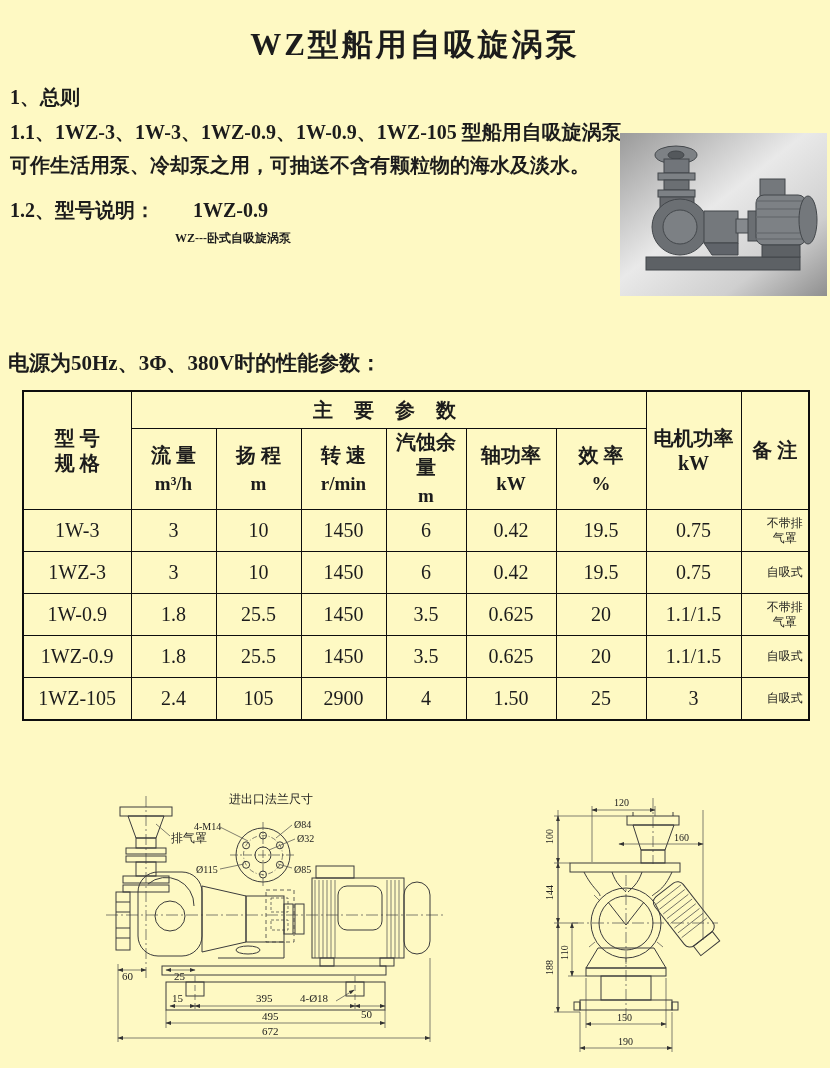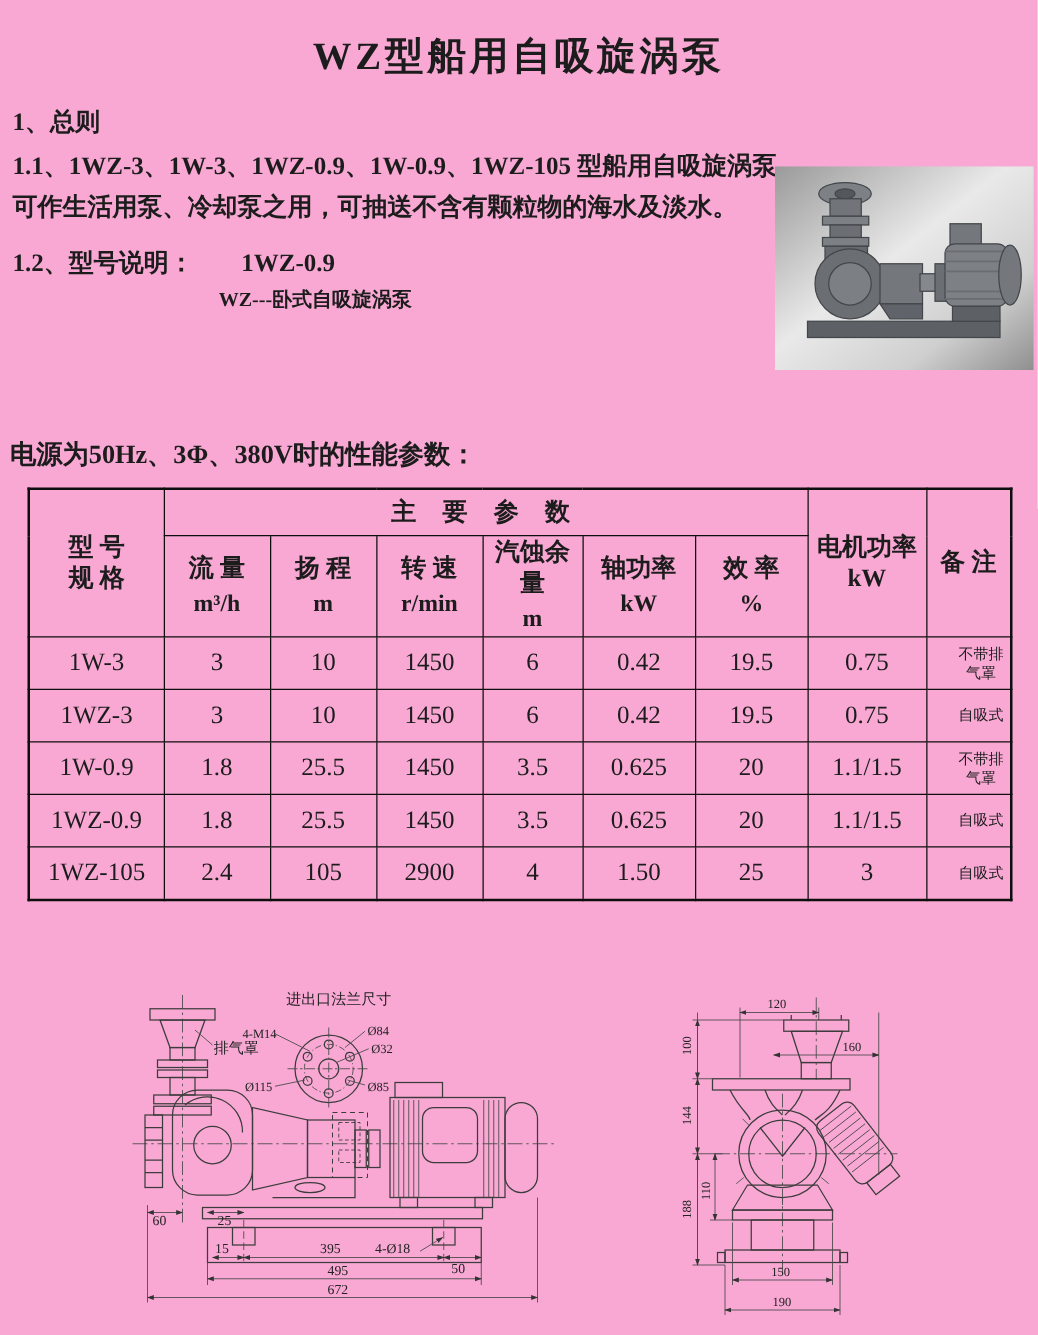--- a/index.html
+++ b/index.html
@@ -1,28 +1,28 @@
 <!DOCTYPE html>
 <html><head>
 <meta charset="utf-8">
 <style>
   html,body{margin:0;padding:0;background:#e9e9e9;}
   .page{
     position:relative;width:830px;height:1068px;margin:0 auto;
-    background:#f9a8d4;color:#1c1c1c;overflow:hidden;
+    background:#fef9c3;color:#1c1c1c;overflow:hidden;
     font-family:"Liberation Serif","DejaVu Serif",serif;
   }
   .abs{position:absolute;}
   .title{top:24px;left:0;width:100%;text-align:center;font-size:31px;font-weight:700;letter-spacing:3px;}
   .h-general{left:10px;top:84px;font-size:20px;font-weight:700;}
   .p11a{left:10px;top:119px;font-size:20px;font-weight:600;}
   .p11b{left:10px;top:152px;font-size:20px;font-weight:700;}
   .p12row{left:10px;top:197px;font-size:20px;font-weight:600;}
   .p12row .model{margin-left:38px;font-weight:600;}
-  .p12b{left:175px;top:230px;font-size:16px;font-weight:700;}
+  .p12b{left:175px;top:230px;font-size:12px;font-weight:700;}
   .p12c{left:175px;top:263px;font-size:20px;font-weight:700;}
   .photo{left:620px;top:133px;width:207px;height:163px;}
   .tbl-intro{left:8px;top:349px;font-size:21px;font-weight:700;text-align:right;}
   table.perf{
     position:absolute;left:22px;top:390px;width:786px;
     border-collapse:collapse;table-layout:fixed;
     border:2px solid #0e0e0e;text-align:center;
     font-family:"Liberation Serif","DejaVu Serif",serif;
   }
   table.perf td{border:1.5px solid #0e0e0e;font-size:20px;padding:0;line-height:1.25;}

